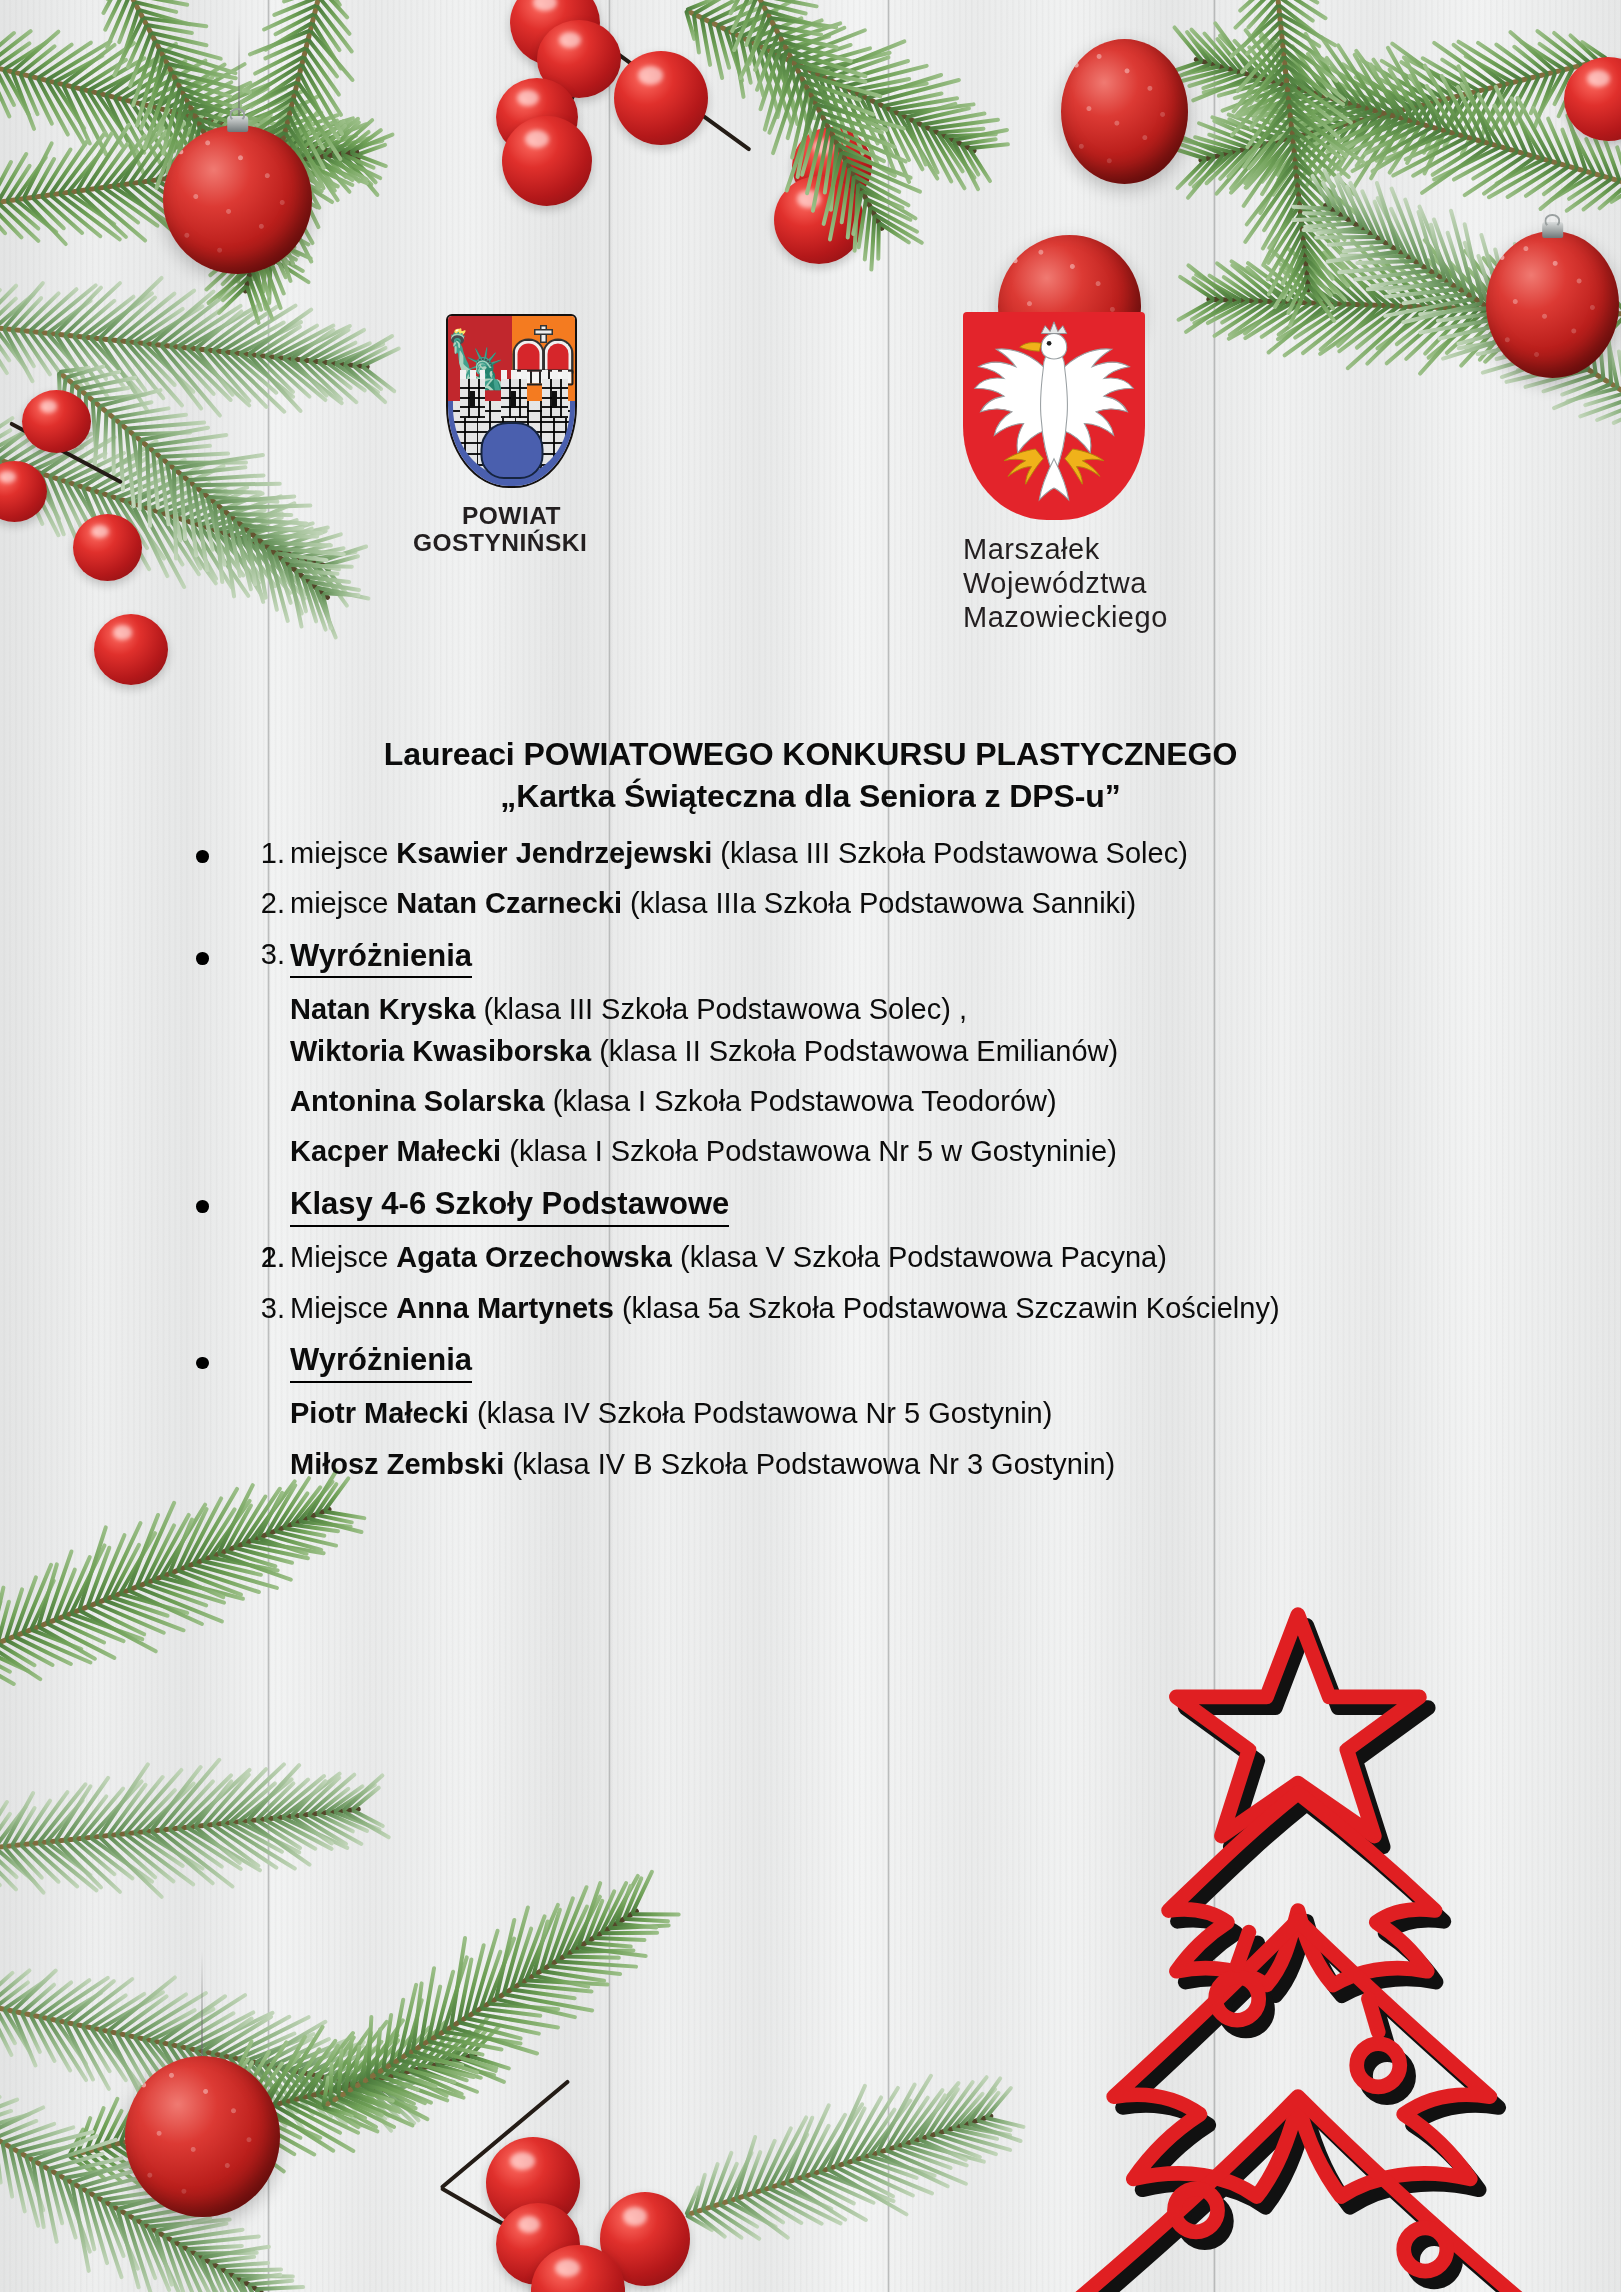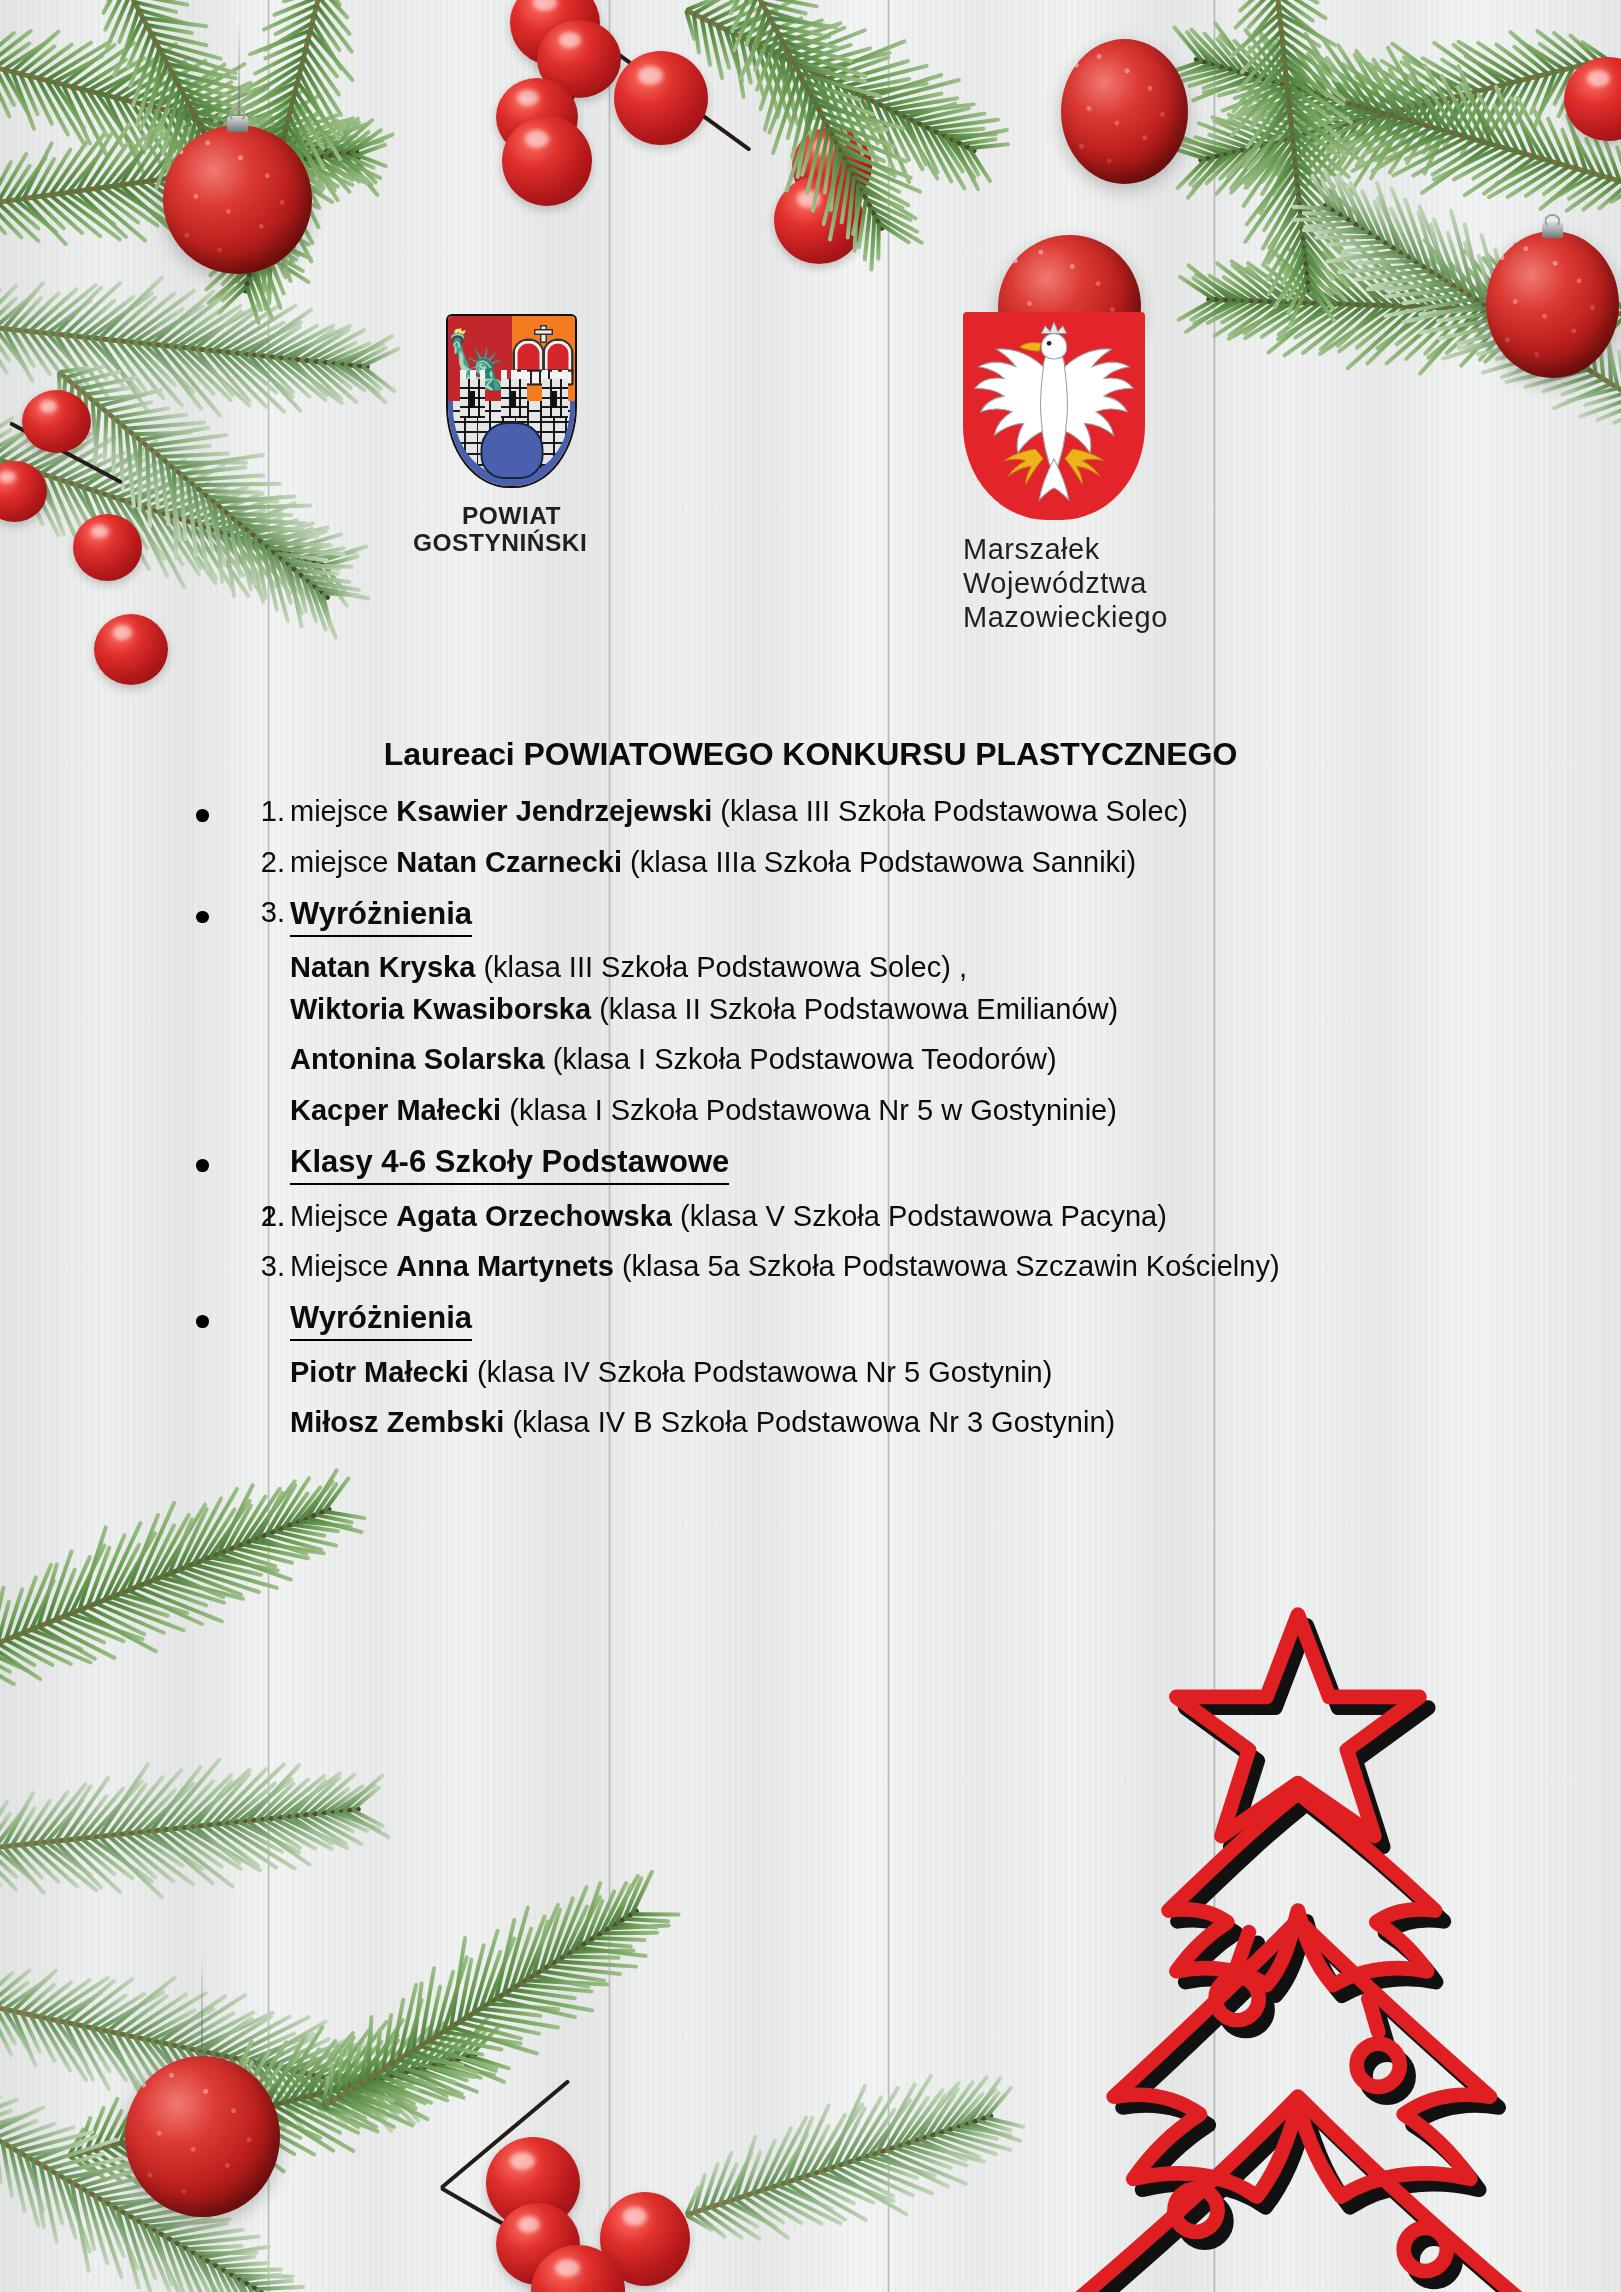--- a/index.html
+++ b/index.html
@@ -2215,20 +2215,21 @@
       <div>Marszałek</div>
       <div>Województwa</div>
       <div>Mazowieckiego</div>
     </div>
   </div>
 
   <div class="content" style="top:734px;">
 
     <div class="title">
       <div>Laureaci POWIATOWEGO KONKURSU PLASTYCZNEGO</div>
+      <div>„Kartka Świąteczna dla Seniora z DPS-u”</div>
     </div>
 
     <div class="list-wrap" id="sections">
         <div class="bullet-row"><span class="dot"></span></div>
         <div class="num-row">
           <span class="num">1.</span>
           <span class="body"><span>miejsce </span><b class="nm">Ksawier  Jendrzejewski</b><span class="sch"> (klasa III Szkoła Podstawowa  Solec)</span></span>
         </div>
         <div class="num-row">
           <span class="num">2.</span>

